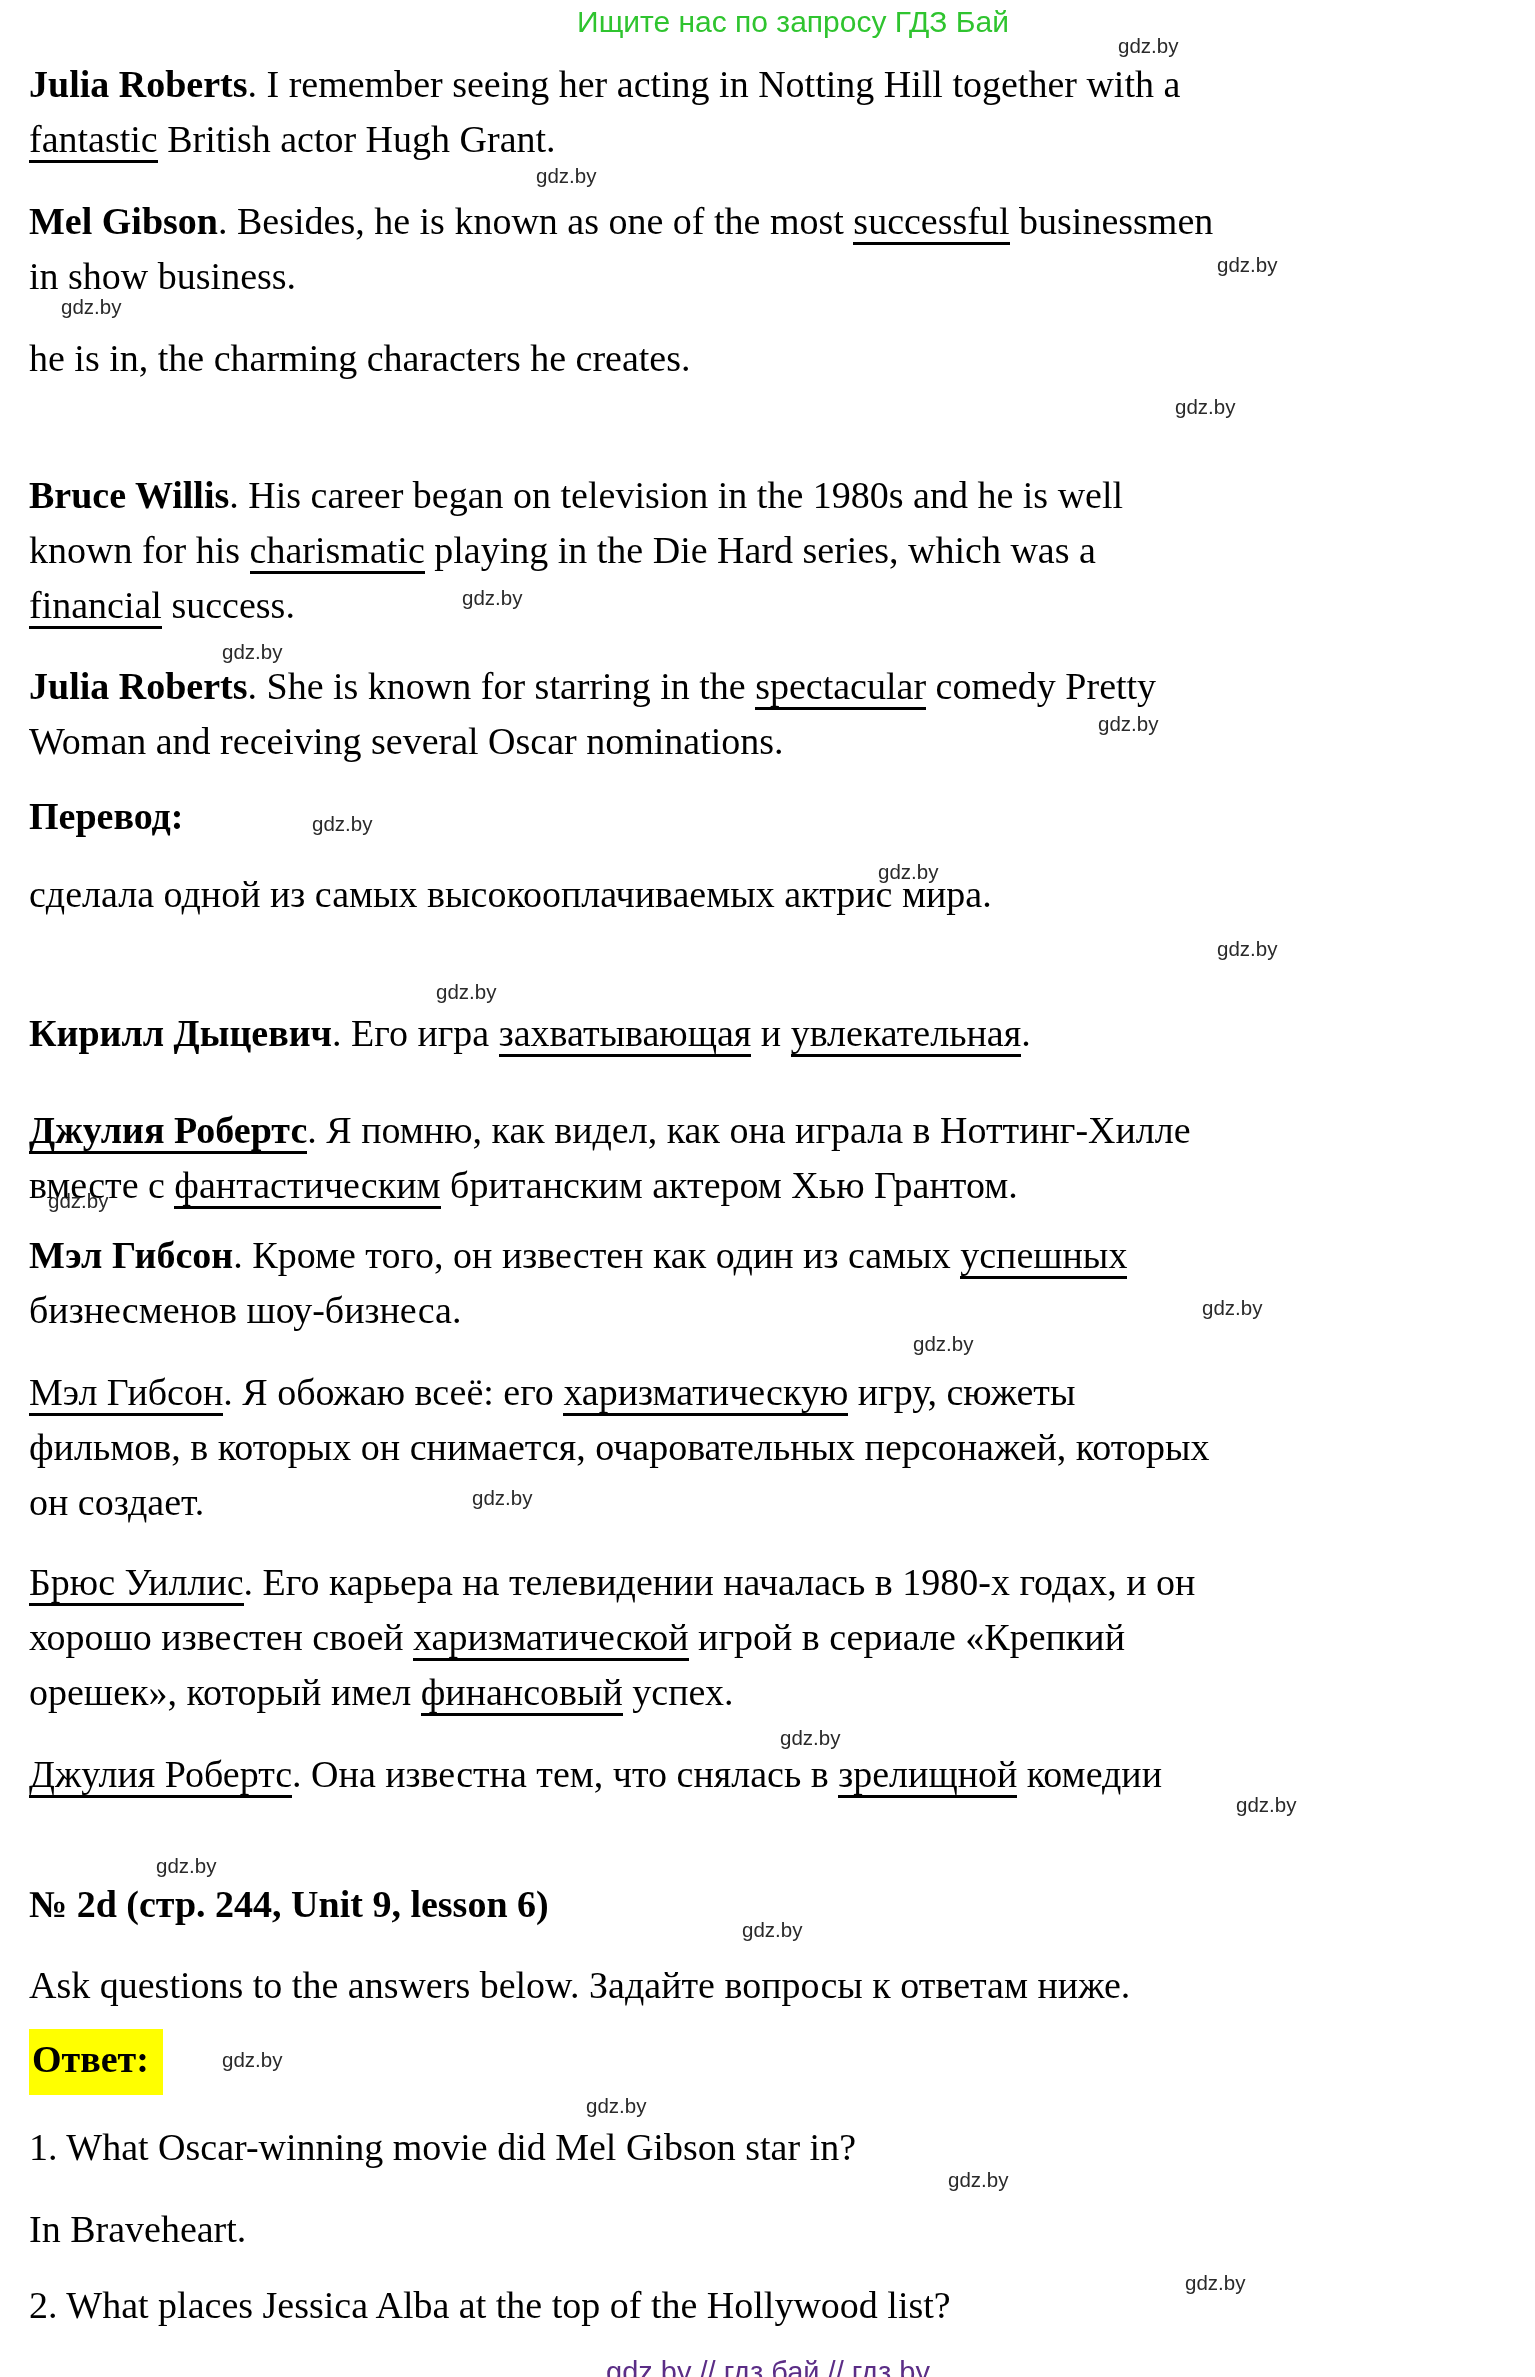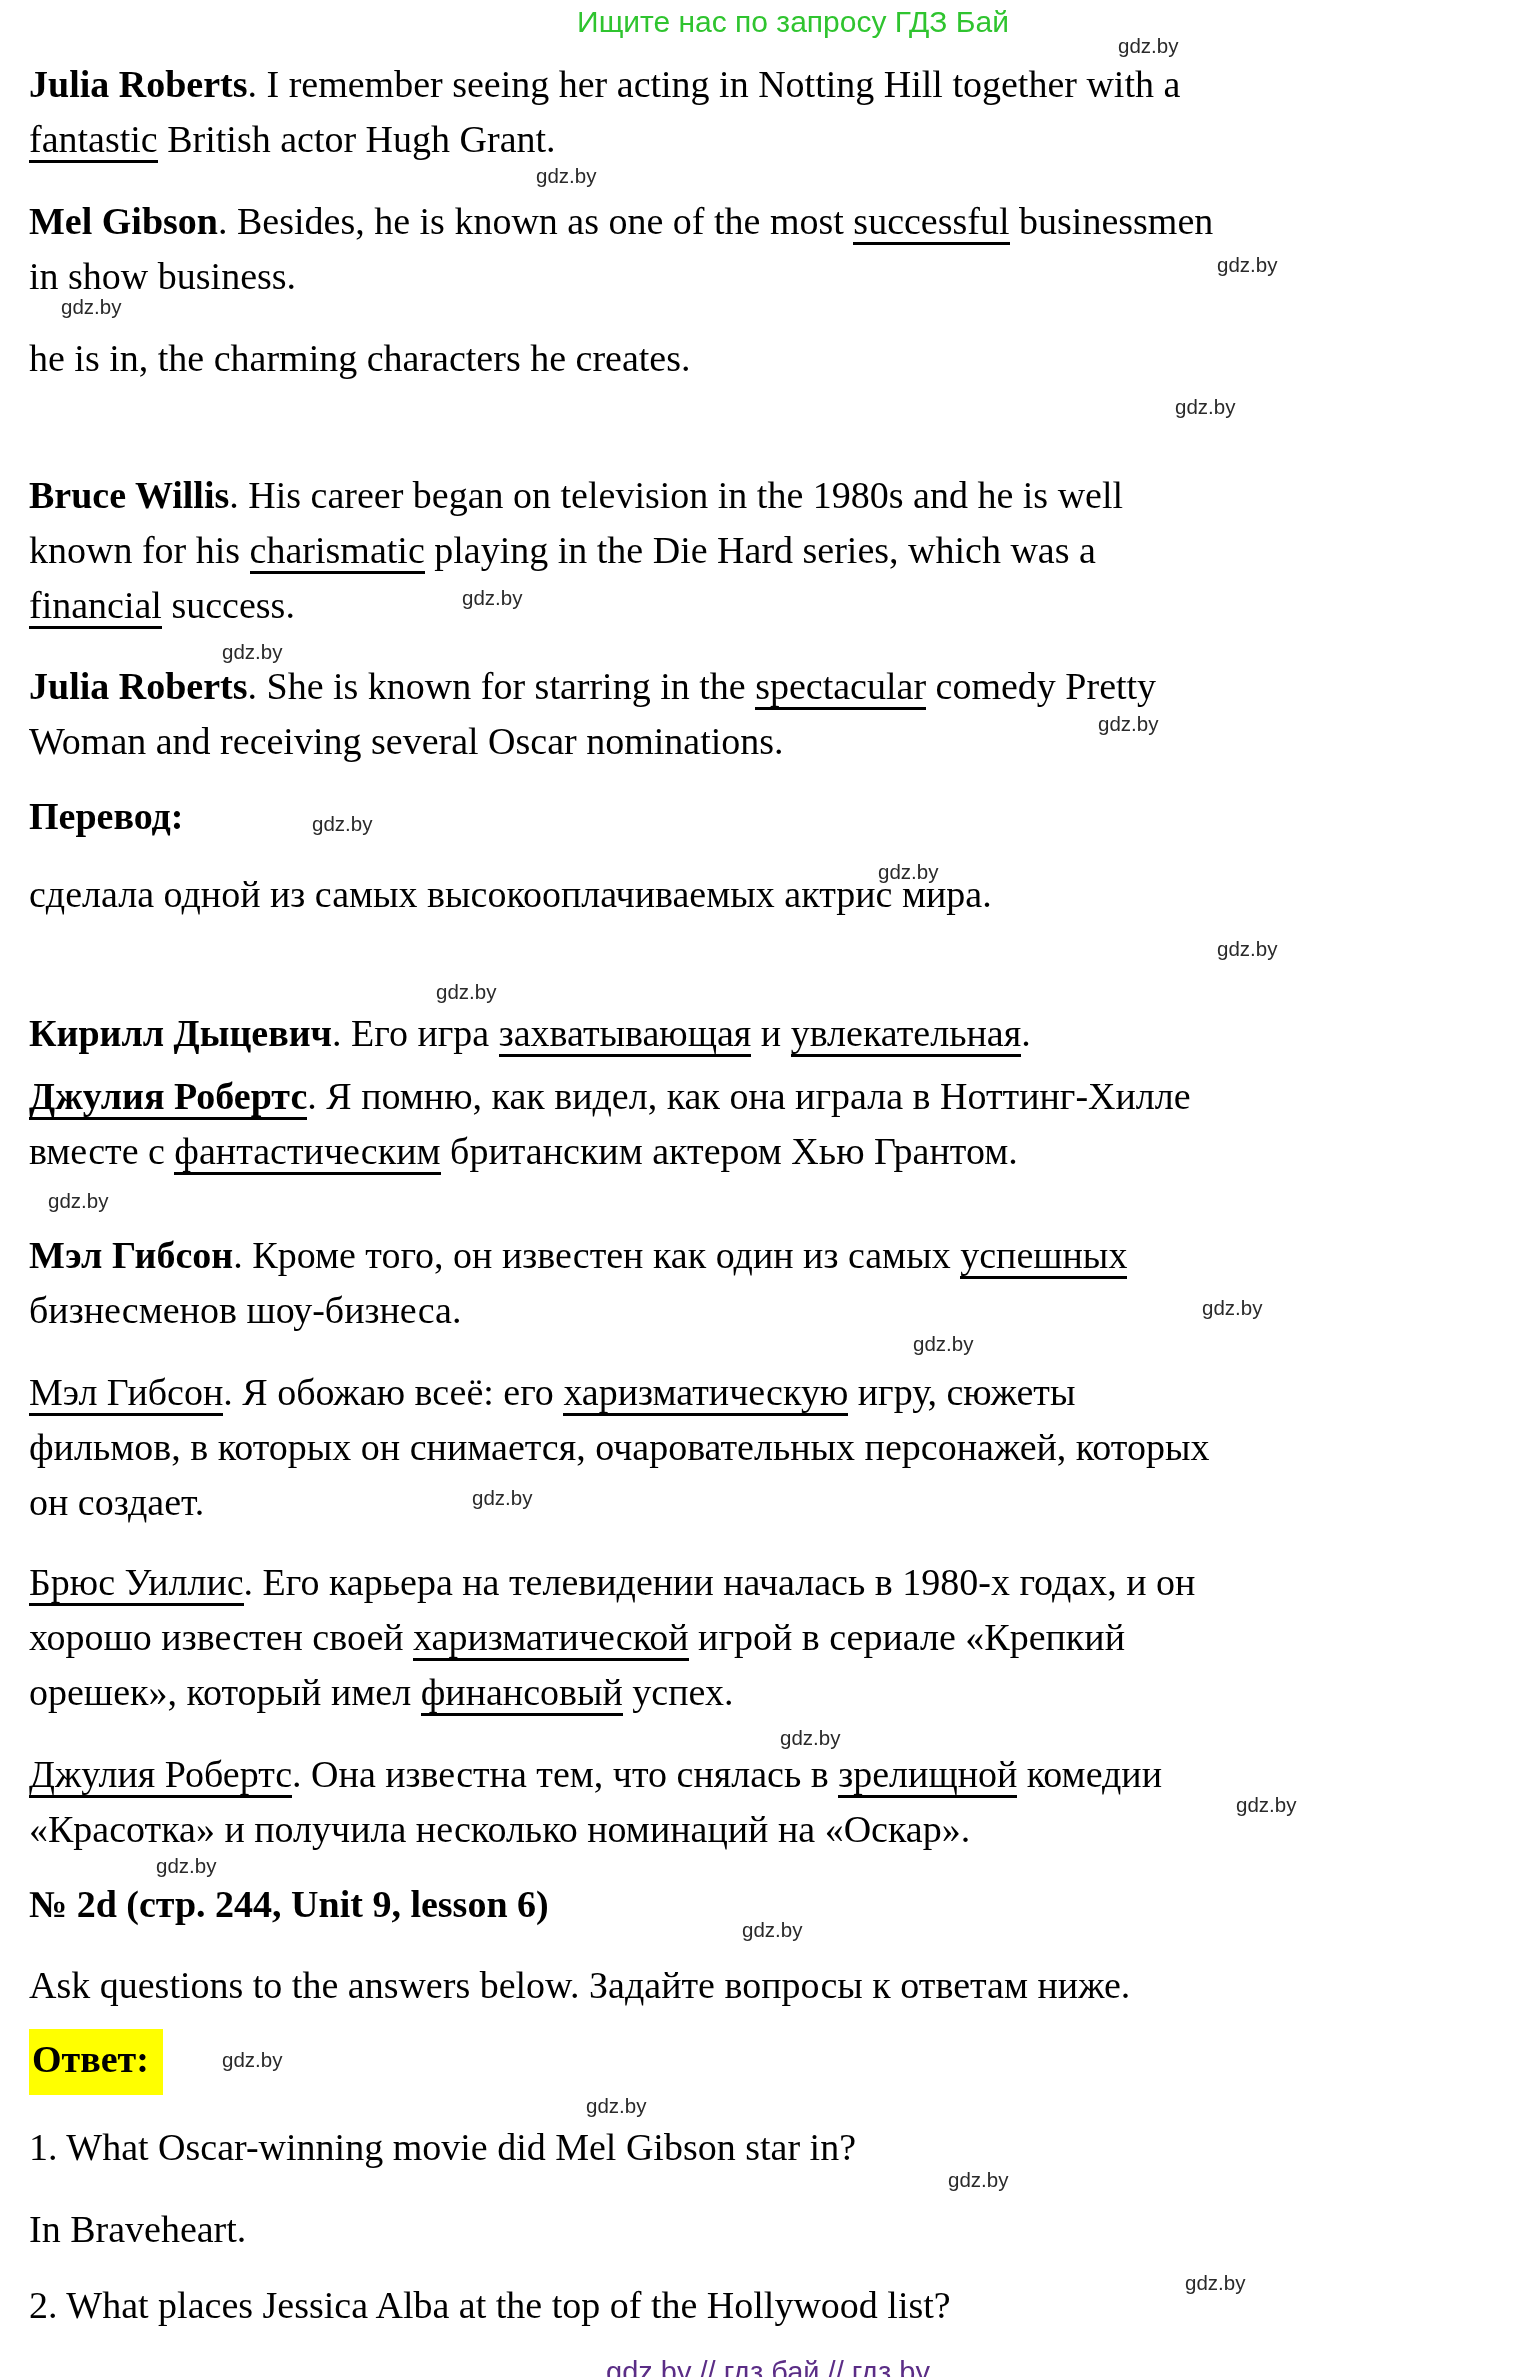--- a/index.html
+++ b/index.html
@@ -58,41 +58,40 @@
         <div class="line"><span class="b">Julia Roberts</span><span>. She is known for starring in the </span><span class="u">spectacular</span><span> comedy Pretty</span></div>
         <div class="line"><span>Woman and receiving several Oscar nominations.</span></div>
       </div>
       <div class="block heading" style="top: 789px;">Перевод:</div>
       <div class="block" style="top: 867px;">
         <div class="line"><span>сделала одной из самых высокооплачиваемых актрис мира.</span></div>
       </div>
       <div class="block" style="top: 1006px;">
         <div class="line"><span class="b">Кирилл Дыцевич</span><span>. Его игра </span><span class="u">захватывающая</span><span> и </span><span class="u">увлекательная</span><span>.</span></div>
       </div>
-      <div class="block" style="top: 1069px;">
+      <div class="block" style="top: 1103px;">
         <div class="line"><span class="b u">Джулия Робертс</span><span>. Я помню, как видел, как она играла в Ноттинг-Хилле</span></div>
         <div class="line"><span>вместе с </span><span class="u">фантастическим</span><span> британским актером Хью Грантом.</span></div>
       </div>
       <div class="block" style="top: 1228px;">
         <div class="line"><span class="b">Мэл Гибсон</span><span>. Кроме того, он известен как один из самых </span><span class="u">успешных</span></div>
         <div class="line"><span>бизнесменов шоу-бизнеса.</span></div>
       </div>
       <div class="block" style="top: 1365px;">
         <div class="line"><span class="u">Мэл Гибсон</span><span>. Я обожаю всеё: его </span><span class="u">харизматическую</span><span> игру, сюжеты</span></div>
         <div class="line"><span>фильмов, в которых он снимается, очаровательных персонажей, которых</span></div>
         <div class="line"><span>он создает.</span></div>
       </div>
       <div class="block" style="top: 1555px;">
         <div class="line"><span class="u">Брюс Уиллис</span><span>. Его карьера на телевидении началась в 1980-х годах, и он</span></div>
         <div class="line"><span>хорошо известен своей </span><span class="u">харизматической</span><span> игрой в сериале «Крепкий</span></div>
         <div class="line"><span>орешек», который имел </span><span class="u">финансовый</span><span> успех.</span></div>
       </div>
       <div class="block" style="top: 1747px;">
         <div class="line"><span class="u">Джулия Робертс</span><span>. Она известна тем, что снялась в </span><span class="u">зрелищной</span><span> комедии</span></div>
-        <div class="line"><span>«Красотка» и получила несколько номинаций на «Оскар».</span></div>
       </div>
       <div class="block heading" style="top: 1877px;">№ 2d (стр. 244, Unit 9, lesson 6)</div>
       <div class="block" style="top: 1958px;">Ask questions to the answers below. Задайте вопросы к ответам ниже.</div>
       <div class="block" style="top: 2029px; text-align: right;"><span class="answer-label" style="background: rgb(255, 255, 0);">Ответ:</span></div>
       <div class="block" style="top: 2120px;">1. What Oscar-winning movie did Mel Gibson star in?</div>
       <div class="block" style="top: 2202px;">In Braveheart.</div>
       <div class="block" style="top: 2278px;">2. What places Jessica Alba at the top of the Hollywood list?</div>
     </div>
   <div class="footer" style="color: rgb(91, 45, 134);">gdz by  //  гдз бай  //  гдз by</div>
 <div class="wm" style="left: 1118px; top: 34px;">gdz.by</div>

